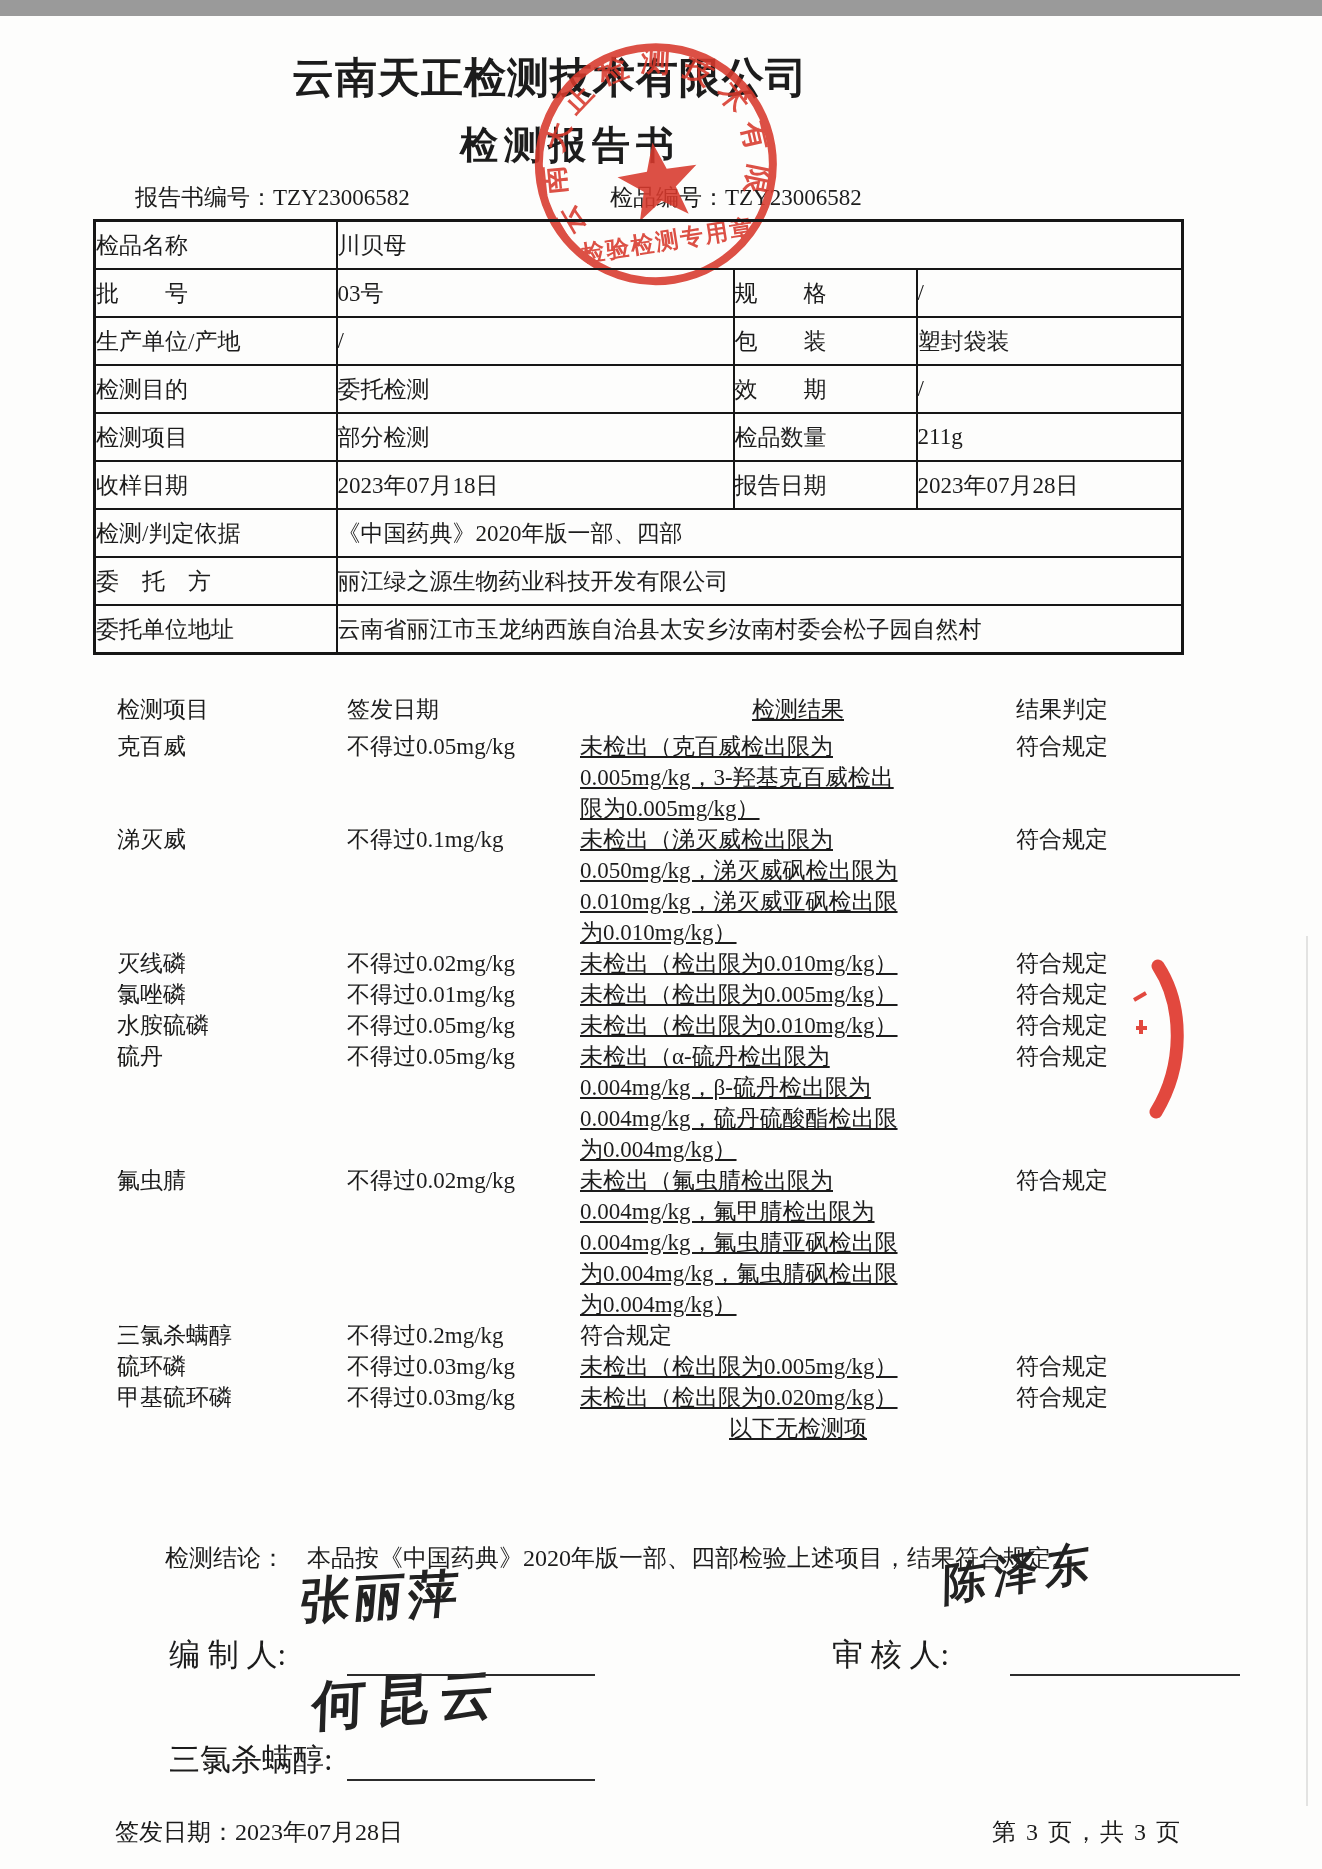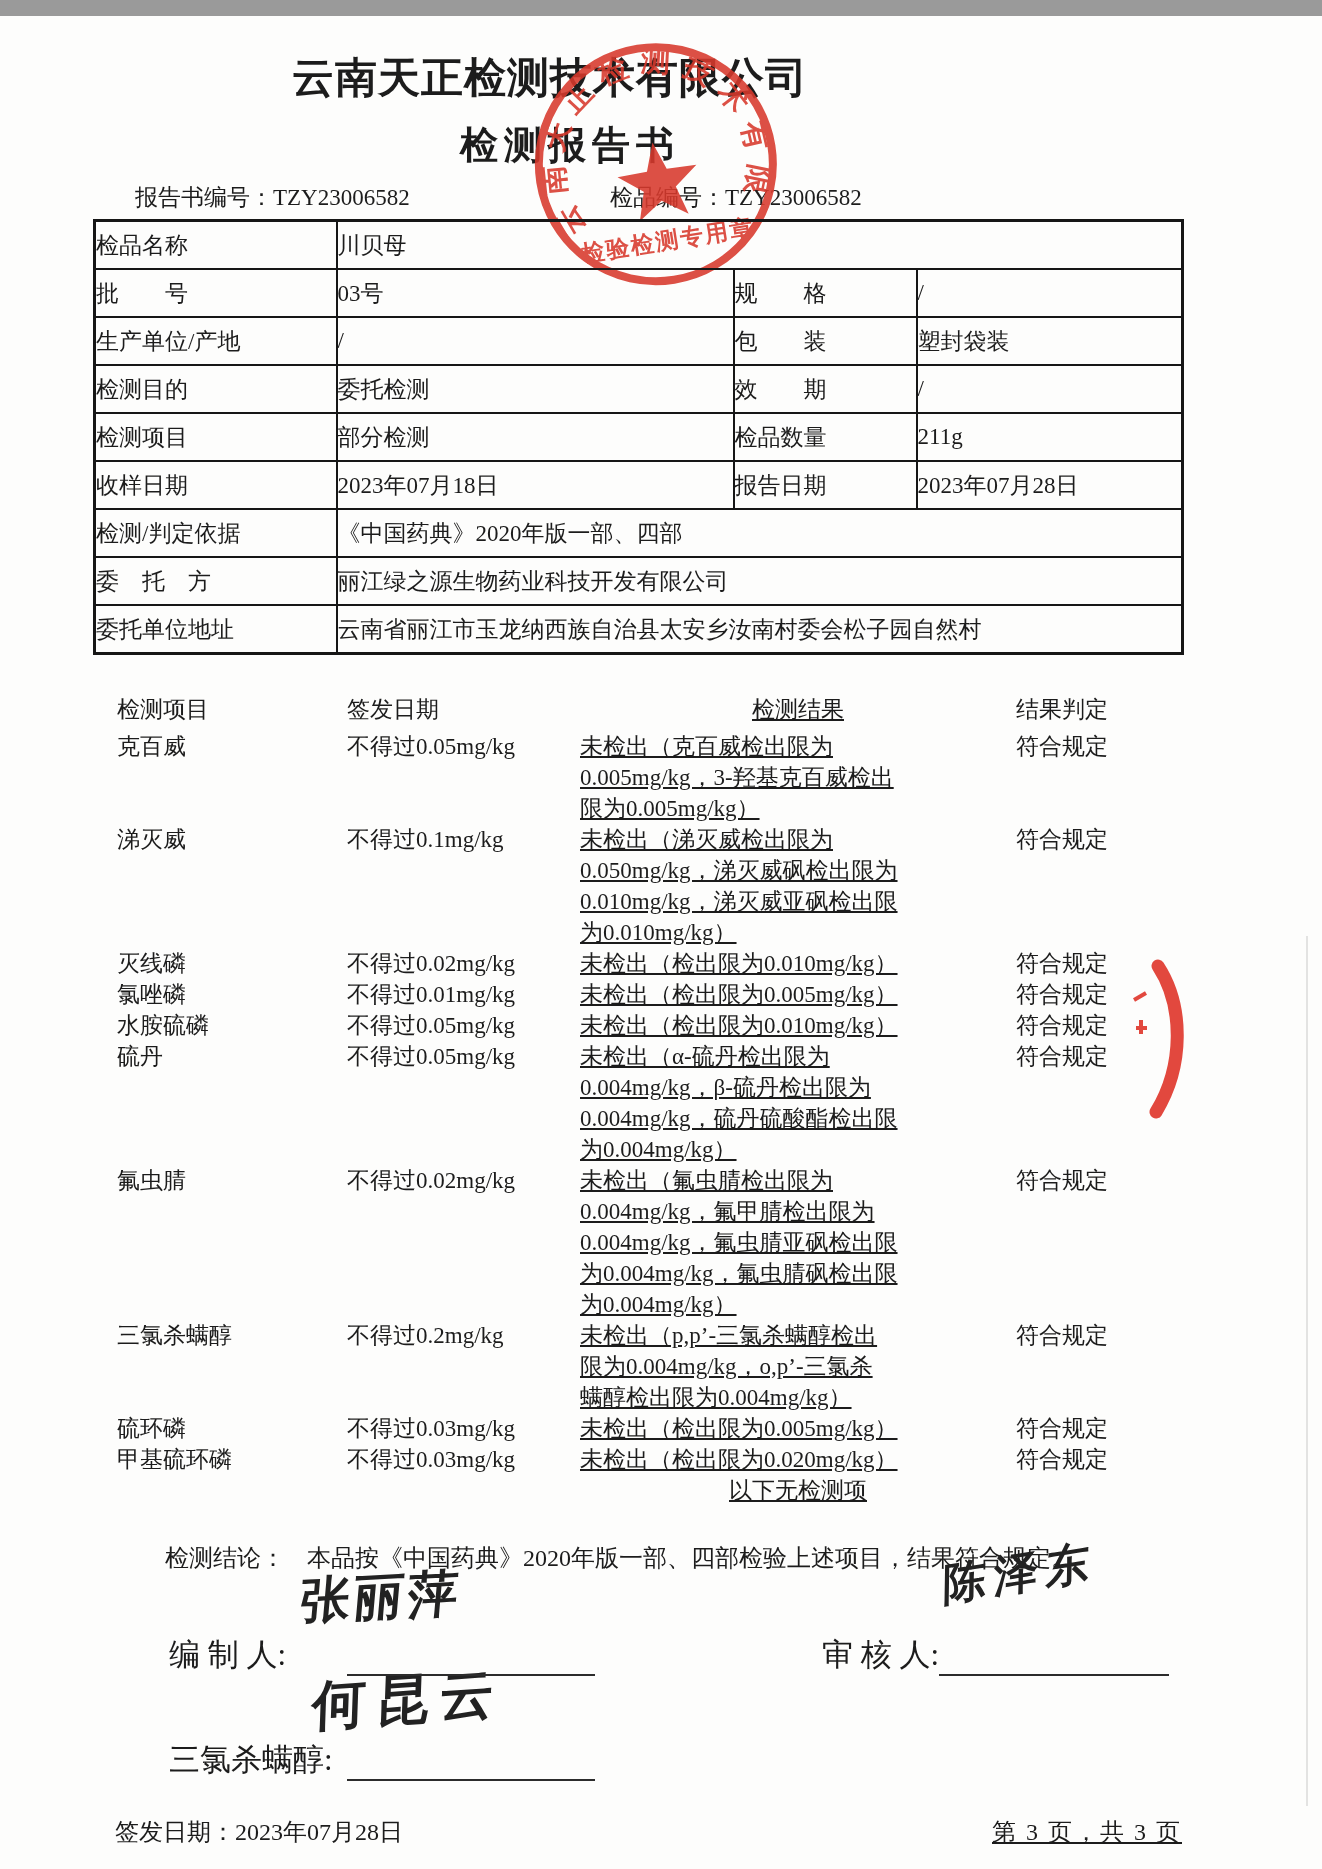--- a/index.html
+++ b/index.html
@@ -41,21 +41,21 @@
   .sig-label { display:inline-block; width:178px; }
   .sig-line { display:inline-block; width:248px; border-bottom:2px solid #2c2c2c; height:26px; vertical-align:bottom; }
   .sig-line.short { width:230px; }
   .handwriting { position:absolute; color:#222; white-space:nowrap;
                  font-weight:700; }
   .hw-1 { left:300px; top:1548px; font-size:50px; transform:rotate(-3deg) skewX(-8deg); letter-spacing:4px; }
   .hw-2 { left:942px; top:1528px; font-size:44px; transform:rotate(-9deg) skewX(-10deg); letter-spacing:8px; }
   .hw-3 { left:312px; top:1648px; font-size:54px; transform:rotate(-4deg) skewX(-6deg); letter-spacing:10px; }
   
   .footer-date { position:absolute; left:115px; top:1800px; font-size:24px; }
-  .footer-page { position:absolute; left:992px; top:1800px; font-size:24px; letter-spacing:2px;text-decoration:underline; }
+  .footer-page { position:absolute; left:992px; top:1800px; font-size:24px; letter-spacing:2px; }
 </style>
 </head>
 <body>
 
 <div class="page">
 
   <div class="titles">
     <div class="title-company">云南天正检测技术有限公司</div>
     <div class="title-doc">检测报告书</div>
   </div>
@@ -197,23 +197,20 @@
       <div class="c3">未检出（氟虫腈检出限为
 0.004mg/kg，氟甲腈检出限为
 0.004mg/kg，氟虫腈亚砜检出限
 为0.004mg/kg，氟虫腈砜检出限
 为0.004mg/kg）</div>
       <div class="c4">符合规定</div>
     </div>
     <div class="r-row">
       <div class="c1">三氯杀螨醇</div>
       <div class="c2">不得过0.2mg/kg</div>
-      <div class="c3">未检出（p,p’-三氯杀螨醇检出
-限为0.004mg/kg，o,p’-三氯杀
-螨醇检出限为0.004mg/kg）</div>
       <div class="c4">符合规定</div>
     </div>
     <div class="r-row">
       <div class="c1">硫环磷</div>
       <div class="c2">不得过0.03mg/kg</div>
       <div class="c3">未检出（检出限为0.005mg/kg）</div>
       <div class="c4">符合规定</div>
     </div>
     <div class="r-row">
       <div class="c1">甲基硫环磷</div>
@@ -234,21 +231,21 @@
     <span>本品按《中国药典》2020年版一部、四部检验上述项目，结果符合规定。</span>
   </div>
 
   <div class="handwriting hw-1">张丽萍</div>
   <div class="handwriting hw-2">陈泽东</div>
   <div class="handwriting hw-3">何昆云</div>
 
   <div class="sig-row" style="left:169px; top:1618px;">
     <span class="sig-label">编 制 人:</span><span class="sig-line"></span>
   </div>
-  <div class="sig-row" style="left:761px; top:1618px;text-align:right;">
+  <div class="sig-row" style="left:832px; top:1618px;">
     <span class="sig-label">审 核 人:</span><span class="sig-line short"></span>
   </div>
   <div class="sig-row" style="left:169px; top:1723px;">
     <span class="sig-label">三氯杀螨醇:</span><span class="sig-line"></span>
   </div>
 
   <div class="footer-date"><span>签发日期：</span><span>2023年07月28日</span></div>
   <div class="footer-page">第 3 页，共 3 页</div>
 
 </div>

